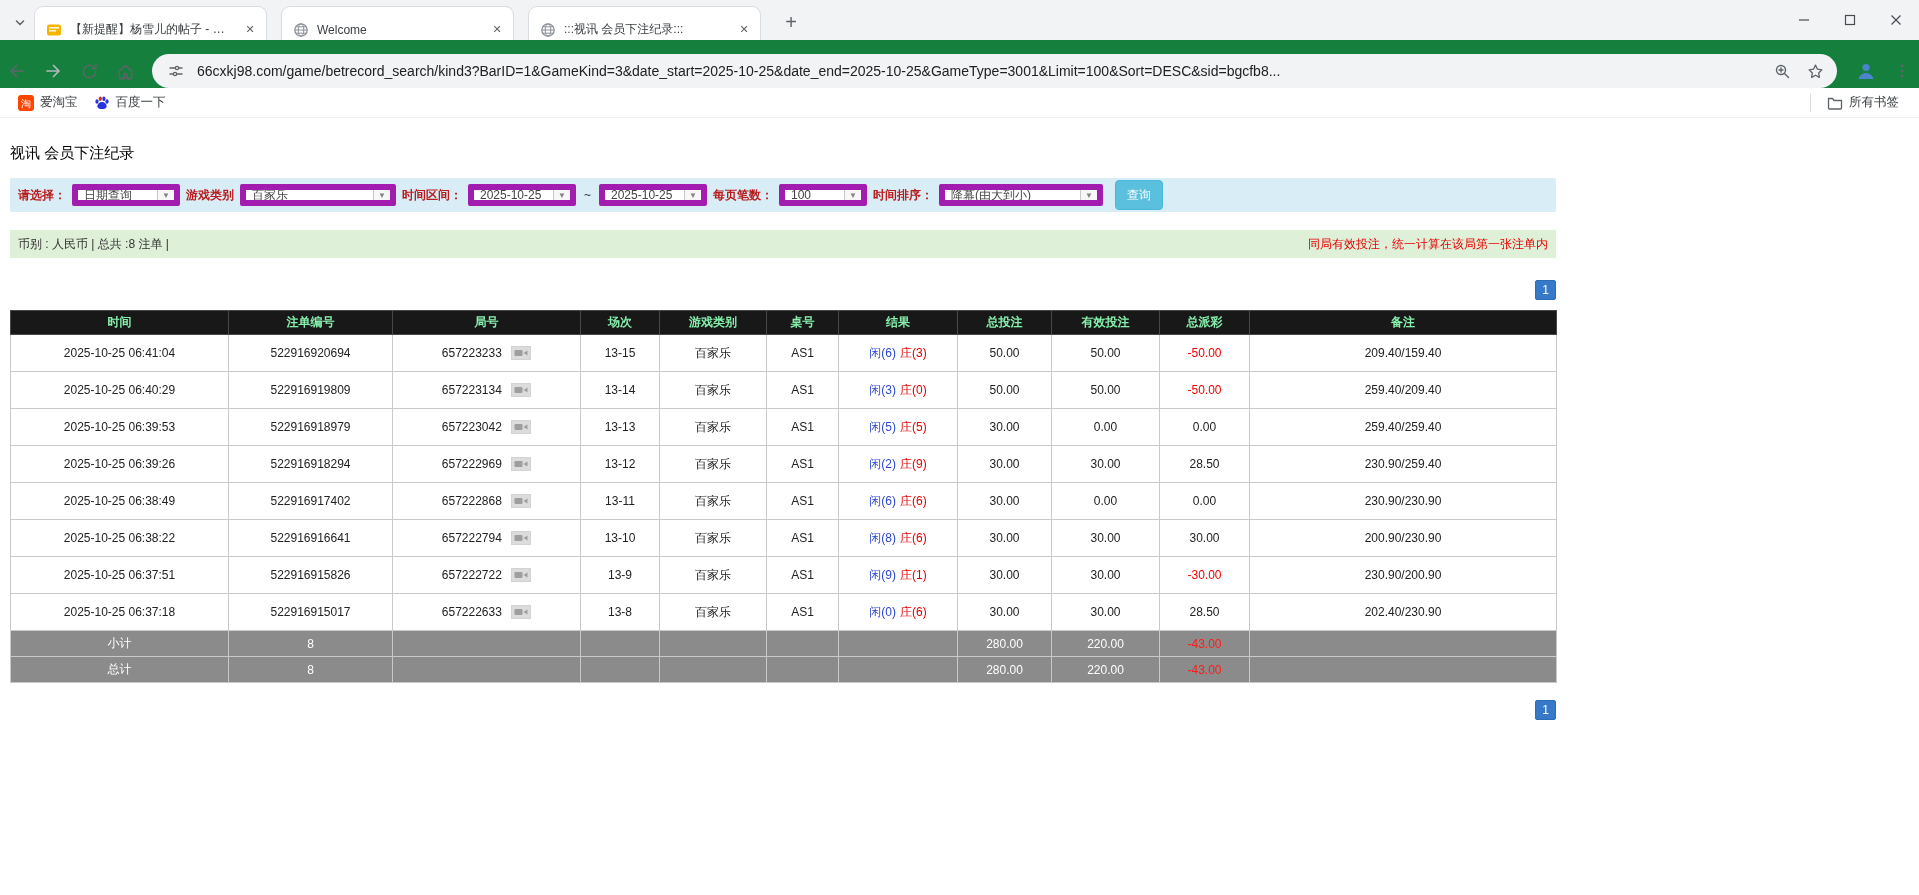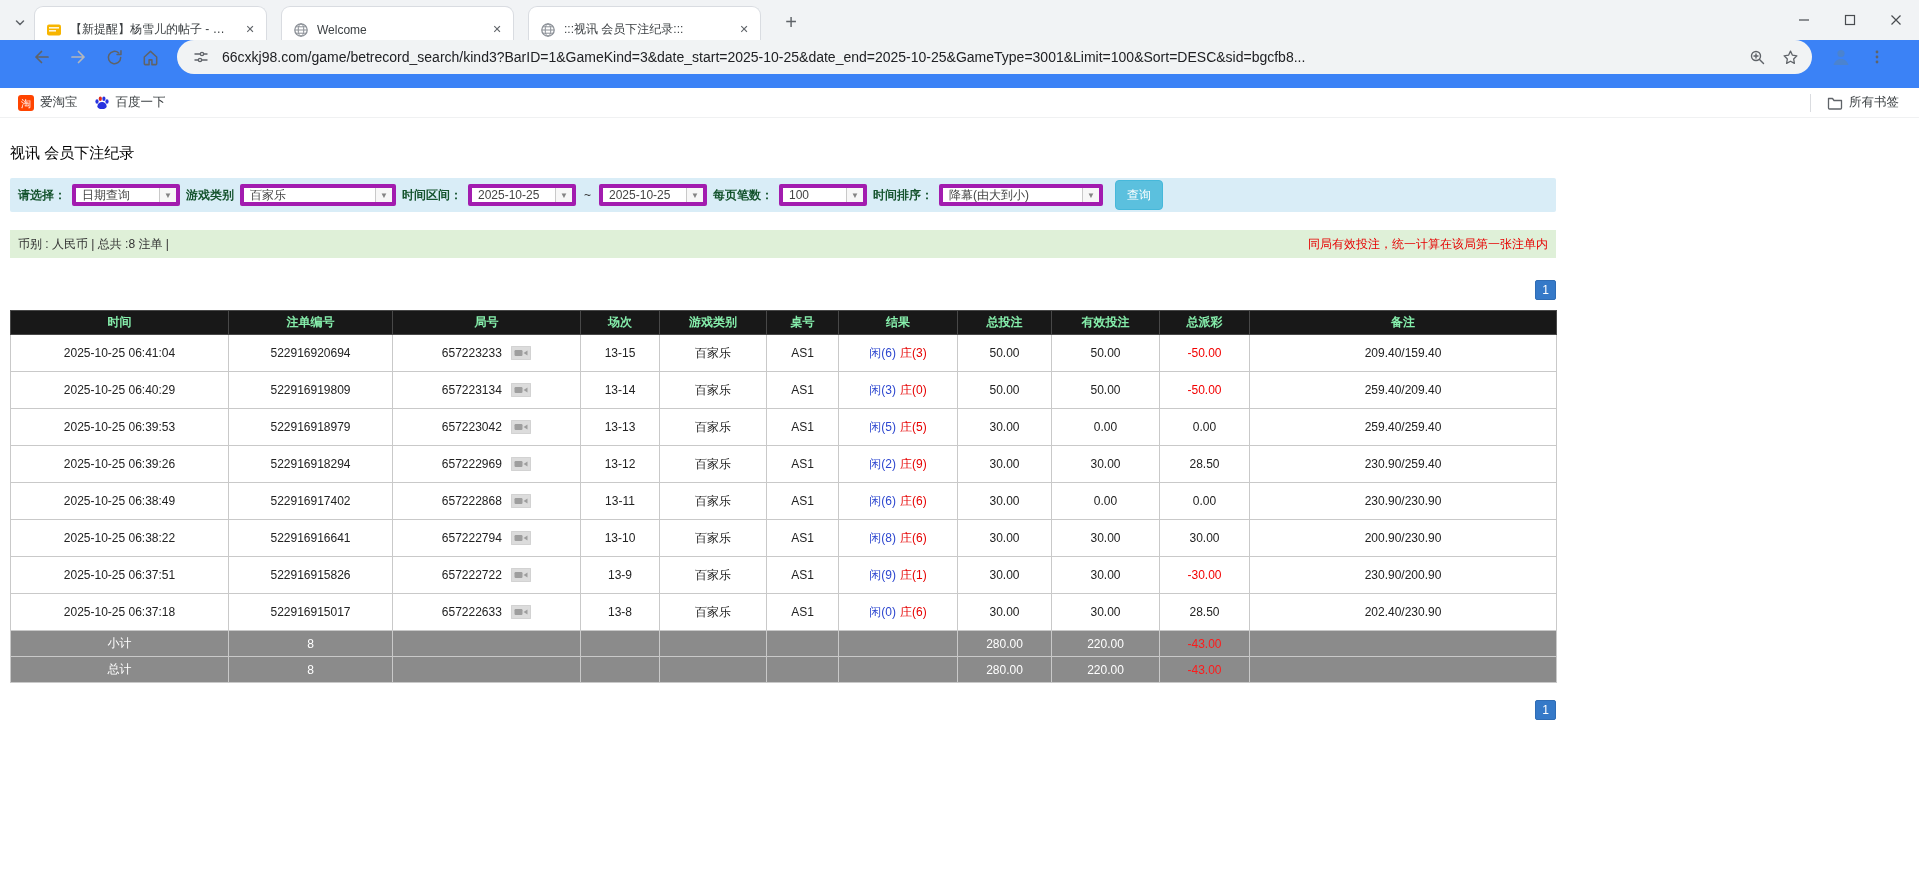--- a/index.html
+++ b/index.html
@@ -15,44 +15,44 @@
     margin-right:14px; font-size:12px; color:#3c4043; }
   .tab.active { background:#fff; }
   .tab-title { flex:1; white-space:nowrap; overflow:hidden; text-overflow:ellipsis; }
   .tab-close { width:16px; height:16px; display:flex; align-items:center; justify-content:center;
     color:#5f6368; font-size:11px; border-radius:50%; flex:none; }
   .newtab-btn { width:28px; height:28px; margin:0 0 4px 2px; display:flex; align-items:center;
     justify-content:center; font-size:20px; color:#5f6368; border-radius:50%; }
   .win-controls { position:absolute; right:0; top:0; height:40px; display:flex; }
   .win-btn { width:46px; height:40px; display:flex; align-items:center; justify-content:center; }
 
-  .toolbar { height:48px; background:#3b82f6; display:flex; align-items:flex-start; padding:0 25px; gap:2px; }
+  .toolbar { height:48px; background:#15803d; display:flex; align-items:flex-end; padding:0 0; gap:2px; }
   .tb-btn { width:34px; height:34px; display:flex; align-items:center; justify-content:center;
     border-radius:50%; flex:none; }
   .omnibox { flex:1; height:34px; background:#f1f3f4; border-radius:17px; margin:0 10px 0 8px;
     display:flex; align-items:center; padding:0 10px 0 12px; gap:9px; min-width:0; }
   .url-text { flex:1; font-size:14px; color:#202124; white-space:nowrap; overflow:hidden; }
   .omni-icon { width:24px; height:24px; display:flex; align-items:center; justify-content:center; flex:none; }
 
   .bookmarks-bar { height:30px; background:#fff; display:flex; align-items:center; padding:0 12px 0 10px;
     font-size:12.5px; color:#3c4043; border-bottom:1px solid #f0f1f2; }
   .bm-item { display:flex; align-items:center; gap:6px; padding:3px 8px; border-radius:12px; }
   .bm-spacer { flex:1; }
   .bm-sep { width:1px; height:18px; background:#dadce0; margin:0 8px; }
 
   
   .content { padding-left:10px; background:#fff; }
   .container { width:1546px; }
   .page-title { font-size:15px; font-weight:400; color:#000; padding-top:26px; }
 
   .filter-bar { margin-top:15px; background:#d9edf7; height:34px; display:flex; align-items:center;
     gap:6px; padding:0 8px; font-size:12px; border-radius:2px; }
-  .f-label { color:#14532d; font-weight:bold; white-space:nowrap; }
+  .f-label { color:#b91c1c; font-weight:bold; white-space:nowrap; }
   .f-tilde { color:#333; padding:0 2px; }
-  .ui-select { display:flex; align-items:center; background:#fff; border:4px solid #a21caf;
+  .ui-select { display:flex; align-items:center; background:#fff; border:6px solid #a21caf;
     height:22px; border-radius:2px; overflow:hidden; flex:none; }
   .ui-select .val { padding:0 6px; flex:1; white-space:nowrap; overflow:hidden; color:#444; }
   .ui-select .arrow { width:17px; align-self:stretch; border-left:1px solid #c9c9c9; background:#f7f7f7;
     display:flex; align-items:center; justify-content:center; font-size:8px; color:#848484; }
   .w-datetype { width:108px; } .w-game { width:156px; } .w-date { width:108px; }
   .w-pp { width:88px; } .w-sort { width:164px; }
   .btn-search { height:30px; padding:0 11px; background:#5bc0de; border:1px solid #46b8da; color:#fff;
     font-size:12px; border-radius:4px; margin-left:6px; cursor:pointer; }
 
   .info-bar { margin-top:18px; background:#dff0d8; height:28px; display:flex; align-items:center;

